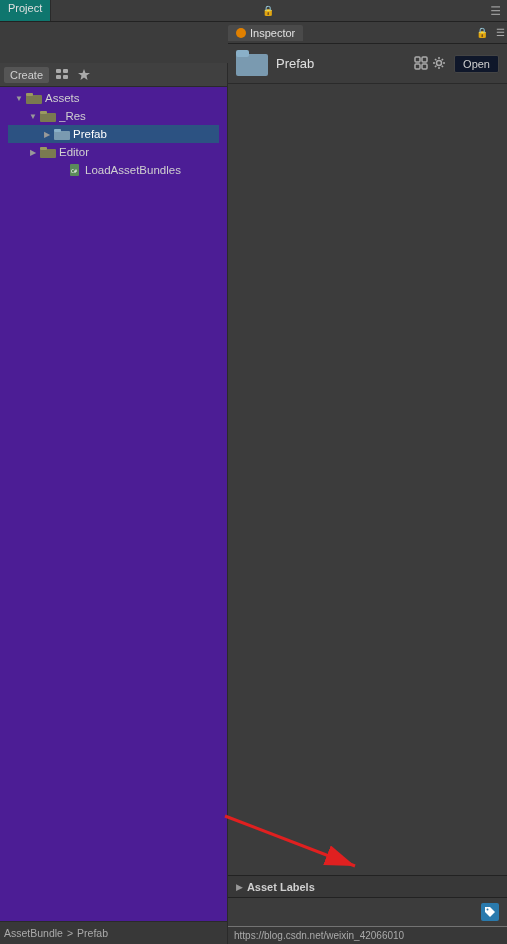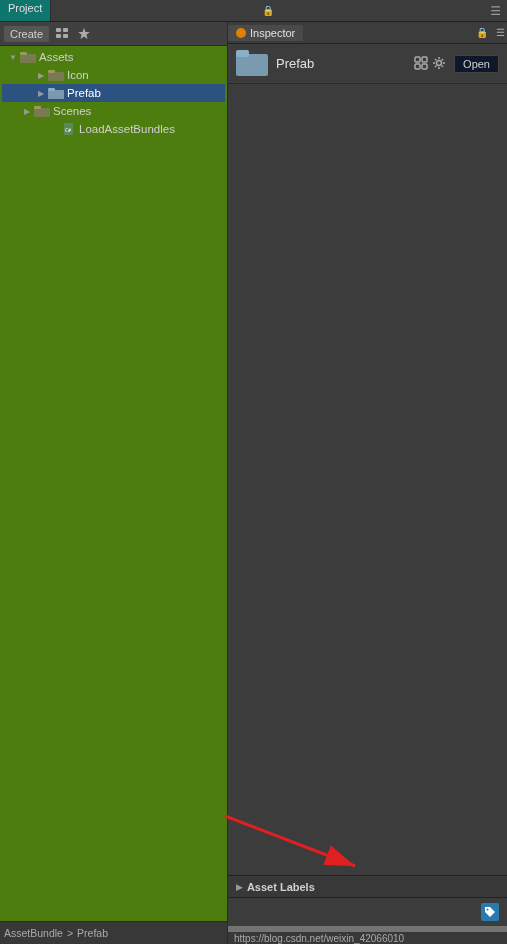--- a/index.html
+++ b/index.html
@@ -27,24 +27,25 @@
     .main-layout {
       display: flex;
       flex: 1;
       overflow: hidden;
     }
 
     
     .left-panel {
       width: 228px;
       min-width: 228px;
-      background: #4d7c0f;
+      background: #4c1d95;
       display: flex;
       flex-direction: column;
       border-right: 1px solid #2a2a2a;
+      margin-top: 41px;
     }
 
     .panel-title-tab {
       display: flex;
       align-items: flex-start;
       background: #0f766e;
       padding: 2px 8px;
       font-size: 11px;
       color: #e0e0e0;
       border-radius: 2px 2px 0 0;
@@ -90,21 +91,21 @@
       padding: 0 2px;
       display: flex;
       align-items: center;
     }
 
     
     .file-tree {
       flex: 1;
       overflow-y: auto;
       overflow-x: hidden;
-      padding: 2px 2px;
+      padding: 2px 8px;
     }
 
     .tree-item {
       display: flex;
       align-items: center;
       height: 18px;
       padding-left: 4px;
       cursor: pointer;
       user-select: none;
       font-size: 11.5px;
@@ -303,21 +304,21 @@
       align-items: center;
       justify-content: center;
       color: white;
       font-size: 11px;
     }
 
     
     .url-bar {
       height: 18px;
       background: #383838;
-      border-top: 6px solid #737373;
+      border-top: 1px solid #737373;
       display: flex;
       align-items: center;
       padding: 0 6px;
       font-size: 10px;
       color: #aaa;
     }
 
     .full-wrapper {
       position: relative;
       width: 507px;
@@ -380,56 +381,56 @@
           <span class="arrow expanded"></span>
           <span class="folder-icon">
             <svg width="16" height="12" viewBox="0 0 16 12" fill="none">
               <rect x="0" y="3" width="16" height="9" rx="1" fill="#7a7a50"></rect>
               <rect x="0" y="1" width="7" height="3" rx="1" fill="#9a9a60"></rect>
             </svg>
           </span>
           <span class="tree-label">Assets</span>
         </div>
 
-
-        <div class="tree-item indent-3">
-          <span class="arrow collapsed"></span>
+        <div class="tree-item indent-2">
+          <span class="arrow expanded"></span>
           <span class="folder-icon">
             <svg width="16" height="12" viewBox="0 0 16 12" fill="none">
               <rect x="0" y="3" width="16" height="9" rx="1" fill="#7a7a50"></rect>
               <rect x="0" y="1" width="7" height="3" rx="1" fill="#9a9a60"></rect>
             </svg>
           </span>
-          <span class="tree-label">Icon</span>
-        </div>
+          <span class="tree-label">_Res</span>
+        </div>
+
 
 
         <div class="tree-item indent-3 selected">
           <span class="arrow collapsed"></span>
           <span class="folder-icon">
             <svg width="16" height="12" viewBox="0 0 16 12" fill="none">
               <rect x="0" y="3" width="16" height="9" rx="1" fill="#7a9ab0"></rect>
               <rect x="0" y="1" width="7" height="3" rx="1" fill="#8ab0c8"></rect>
             </svg>
           </span>
           <span class="tree-label">Prefab</span>
         </div>
 
 
-
         <div class="tree-item indent-2">
           <span class="arrow collapsed"></span>
           <span class="folder-icon">
             <svg width="16" height="12" viewBox="0 0 16 12" fill="none">
               <rect x="0" y="3" width="16" height="9" rx="1" fill="#7a7a50"></rect>
               <rect x="0" y="1" width="7" height="3" rx="1" fill="#9a9a60"></rect>
             </svg>
           </span>
-          <span class="tree-label">Scenes</span>
-        </div>
+          <span class="tree-label">Editor</span>
+        </div>
+
 
 
         <div class="tree-item indent-4">
           <span class="arrow empty"></span>
           <span class="file-icon">
             <svg width="14" height="14" viewBox="0 0 14 14" fill="none">
               <rect x="2" y="1" width="9" height="12" rx="1" fill="#5a8a5a"></rect>
               <text x="3" y="10" font-size="5" fill="white" font-family="monospace">C#</text>
             </svg>
           </span>

